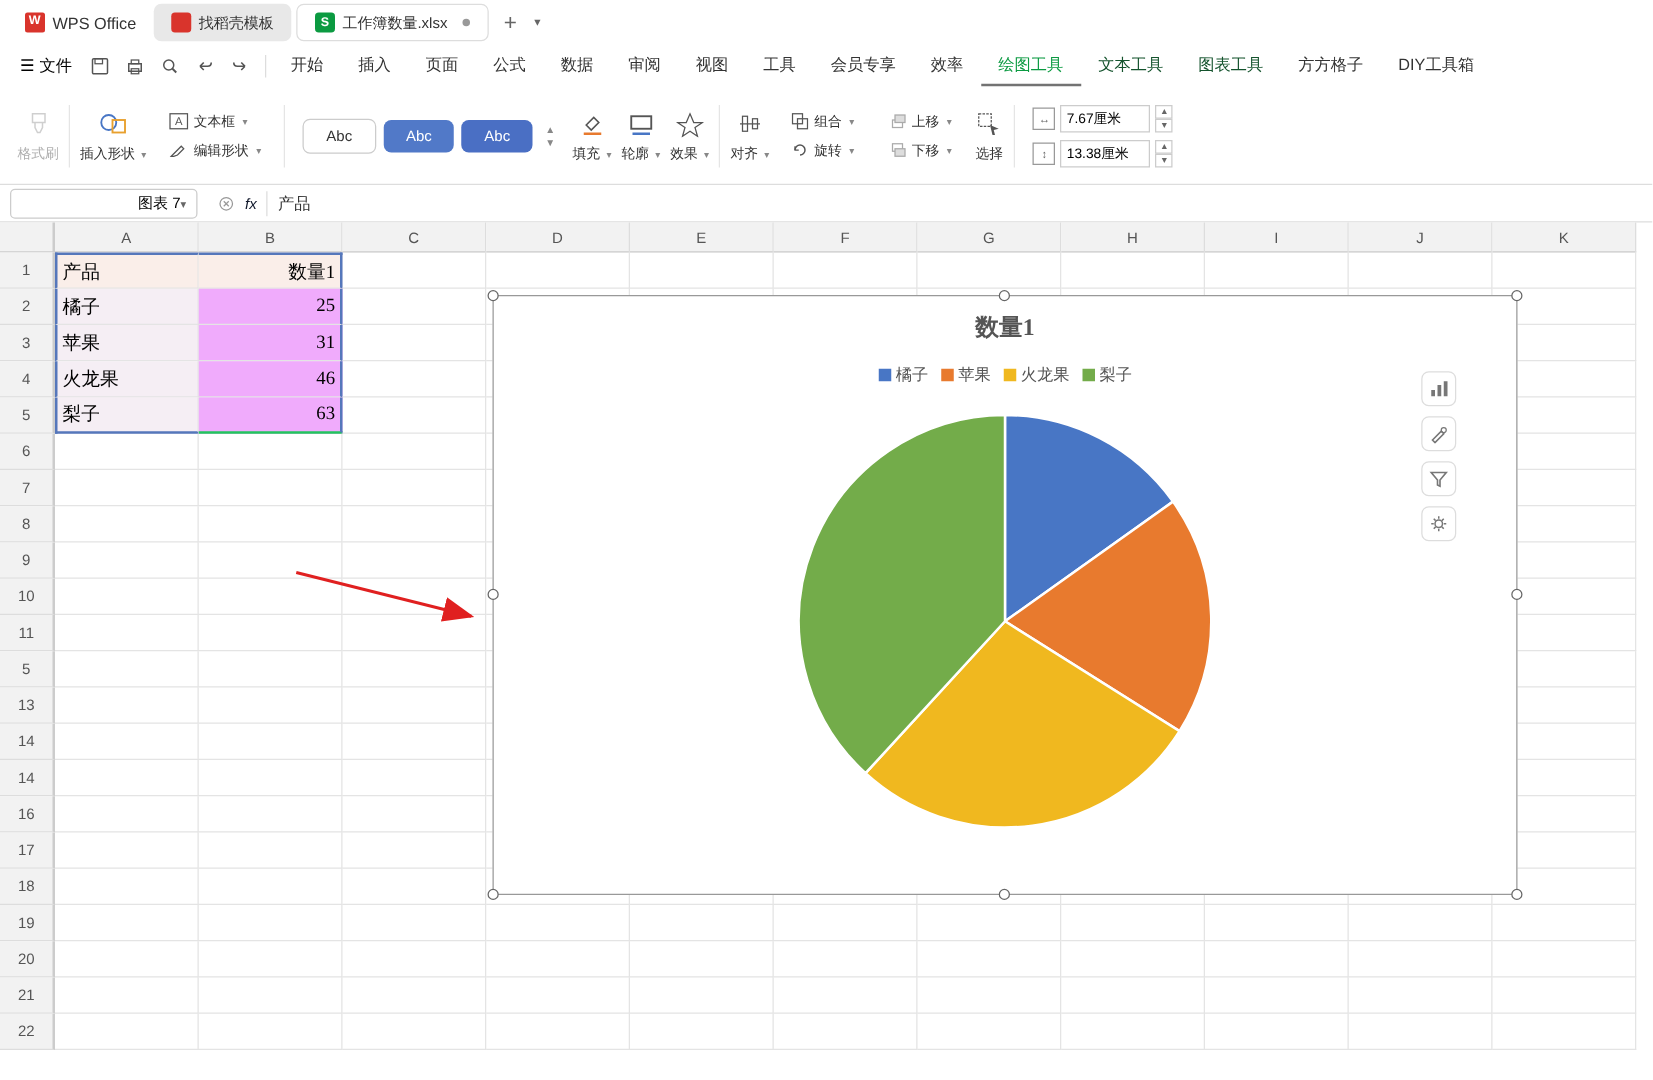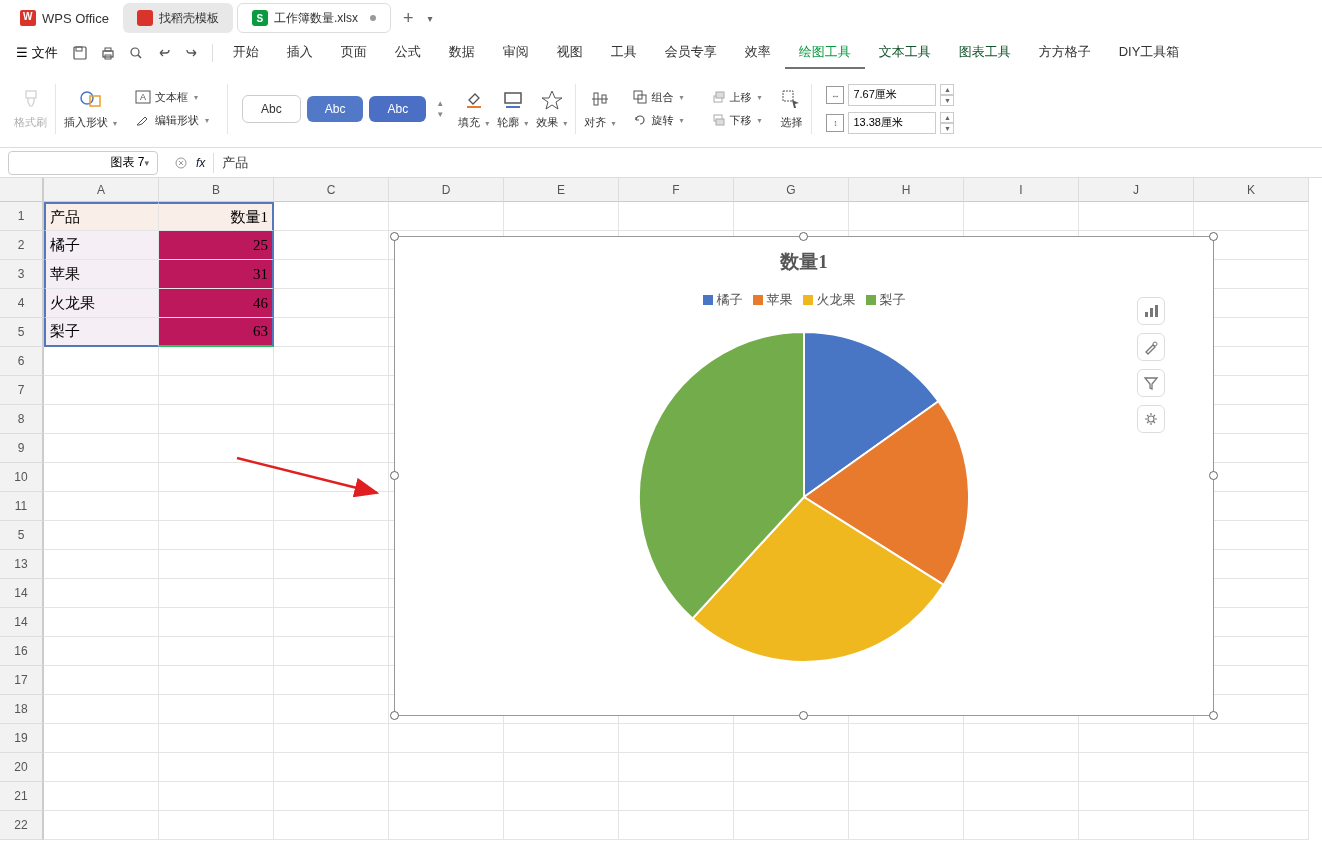--- a/index.html
+++ b/index.html
@@ -41,21 +41,21 @@
     .ribbon-sep { width: 1px; height: 50px; background: #e5e5e5; margin: 0 4px; }
     .abc-group { display: flex; gap: 6px; padding: 0 10px; align-items: center; }
     .abc-btn { padding: 6px 18px; border-radius: 6px; font-size: 12px; cursor: pointer; display: flex; align-items: center; justify-content: center; }
     .abc-white { background: #fff; border: 1px solid #ccc; color: #333; }
     .abc-blue-light { background: #5179c8; color: #fff; }
     .abc-blue-dark { background: #4a6fc4; color: #fff; }
     .abc-arrows { display: flex; flex-direction: column; gap: 2px; padding-left: 4px; }
     .abc-arrow { font-size: 8px; color: #888; cursor: pointer; }
     .dim-input { display: flex; align-items: center; gap: 4px; padding: 2px; }
     .dim-icon { width: 18px; height: 18px; border: 1px solid #999; display: flex; align-items: center; justify-content: center; font-size: 9px; color: #666; }
-    .dim-field { width: 88px; height: 22px; border: 1px solid #ccc; font-size: 11px; padding: 0 4px; display: flex; align-items: center; }
+    .dim-field { width: 72px; height: 22px; border: 1px solid #ccc; font-size: 11px; padding: 0 4px; display: flex; align-items: center; }
     .dim-spin { display: flex; flex-direction: column; }
     .dim-spin-btn { width: 14px; height: 11px; border: 1px solid #ccc; font-size: 7px; display: flex; align-items: center; justify-content: center; cursor: pointer; color: #666; }
 
     
     .formula-area { height: 30px; display: flex; align-items: center; border-bottom: 1px solid #ddd; background: #fff; }
     .name-box { width: 150px; height: 24px; margin: 0 8px; border: 1px solid #ccc; border-radius: 4px; display: flex; align-items: center; justify-content: flex-end; padding: 0 8px; font-size: 12px; }
     .name-box-arrow { font-size: 9px; color: #666; }
     .fx-group { display: flex; align-items: center; gap: 8px; padding: 0 8px; }
     .fx-btn { color: #888; font-size: 12px; cursor: pointer; }
     .fx-label { font-style: italic; color: #0f172a; font-size: 12px; }
@@ -67,21 +67,21 @@
     .sheet { display: grid; grid-template-columns: 44px 115px 115px 115px 115px 115px 115px 115px 115px 115px 115px 115px; }
     .corner-cell { height: 24px; background: #f2f2f2; border-right: 2px solid #ccc; border-bottom: 1px solid #ccc; }
     .col-header { height: 24px; background: #f2f2f2; border-right: 1px solid #ddd; border-bottom: 1px solid #ccc; display: flex; align-items: center; justify-content: center; font-size: 12px; color: #555; cursor: pointer; }
     .row-header { height: 29px; background: #f2f2f2; border-right: 2px solid #ccc; border-bottom: 1px solid #ddd; display: flex; align-items: center; justify-content: center; font-size: 12px; color: #555; cursor: pointer; }
     .cell { height: 29px; border-right: 1px solid #e4e4e4; border-bottom: 1px solid #e4e4e4; padding: 0 4px; display: flex; align-items: center; font-size: 15px; }
     .cell.text-left { justify-content: flex-start; font-family: "SimSun", serif; }
     .cell.text-right { justify-content: flex-end; font-family: "SimSun", serif; }
     .sel-a { background: #f5eef4; border-left: 2px solid #5577bb; }
     .sel-a.top { border-top: 2px solid #5577bb; }
     .sel-a.bottom { border-bottom: 2px solid #5577bb; }
-    .sel-b { background: #be185d; border-right: 2px solid #5577bb; }
+    .sel-b { background: #f0abfc; border-right: 2px solid #5577bb; }
     .sel-b.top { border-top: 2px solid #5577bb; }
     .sel-b.bottom { border-bottom: 2px solid #22c55e; }
     .hdr-cell { background: #faeee9 !important; }
 
     
     .chart-frame { position: absolute; left: 394px; top: 58px; width: 820px; height: 480px; border: 1px solid #999; background: #fff; }
     .chart-handle { position: absolute; width: 9px; height: 9px; background: #fff; border: 1px solid #666; border-radius: 50%; }
     .h-tl { top: -5px; left: -5px; } .h-tr { top: -5px; right: -5px; }
     .h-bl { bottom: -5px; left: -5px; } .h-br { bottom: -5px; right: -5px; }
     .h-tc { top: -5px; left: 50%; margin-left: -5px; } .h-bc { bottom: -5px; left: 50%; margin-left: -5px; }

